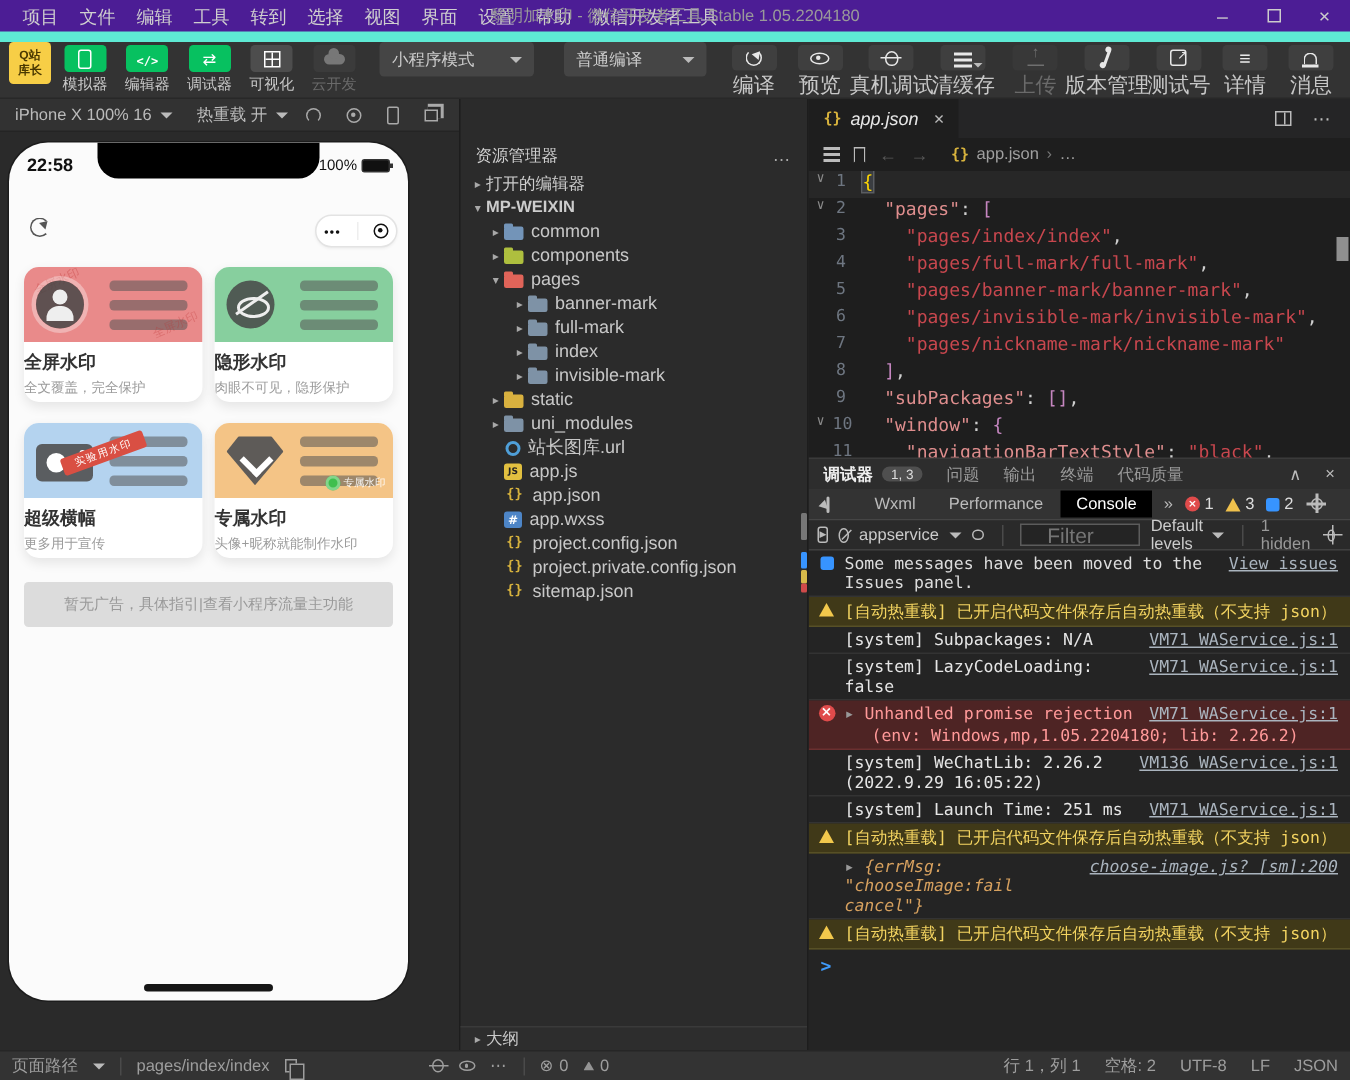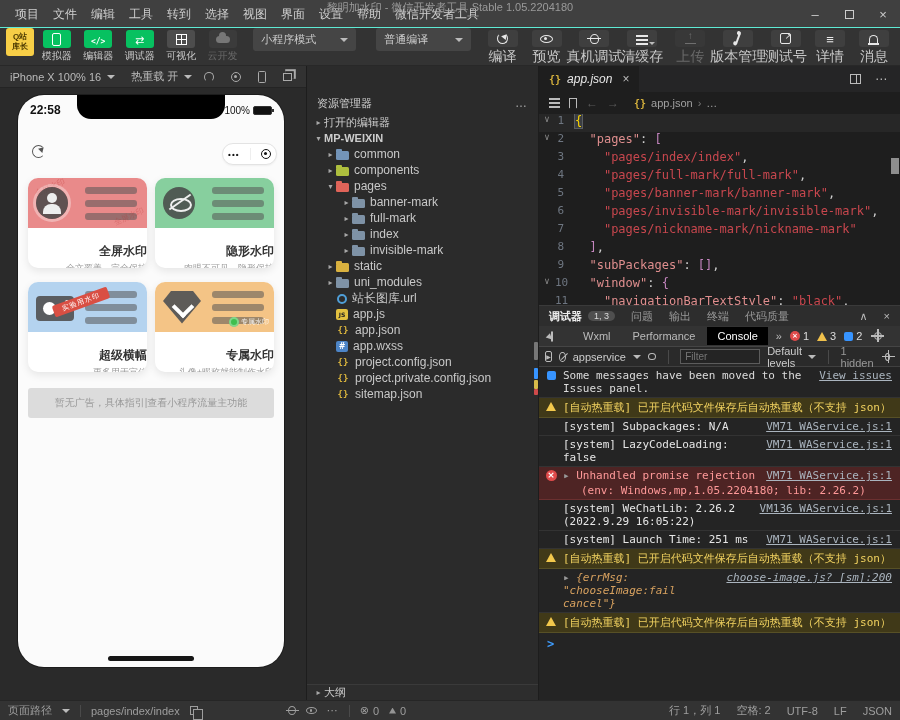--- a/index.html
+++ b/index.html
@@ -1,19 +1,19 @@
 <!DOCTYPE html>
 <html><head>
 <meta charset="utf-8">
 <style>
 *{margin:0;padding:0;box-sizing:border-box}
 html,body{width:900px;height:720px;overflow:hidden;background:#222;font-family:"Liberation Sans","DejaVu Sans",sans-serif;-webkit-font-smoothing:antialiased}
 .app{width:900px;height:720px;display:flex;flex-direction:column}
 
-.titlebar{height:28px;background:#404040;display:flex;position:relative;flex:none;border-bottom:1px solid #5eead4}
+.titlebar{height:28px;background:#4c1d95;display:flex;align-items:center;position:relative;flex:none;border-bottom:7px solid #5eead4}
 .menus{display:flex;gap:0;padding-left:8px}
 .menu-item{color:#cfcfcf;font-size:12px;padding:0 7px;line-height:28px;cursor:default}
 .win-title{position:absolute;left:0;right:0;text-align:center;color:#9a9a9a;font-size:11px;pointer-events:none}
 .win-controls{margin-left:auto;display:flex;height:28px}
 .win-btn{width:34px;display:flex;align-items:center;justify-content:center;color:#ccc;font-size:13px}
 .i-max{width:9px;height:9px;border:1px solid #ccc}
 
 .toolbar{height:38px;background:#333;display:flex;align-items:flex-start;flex:none;border-bottom:1px solid #282828;padding:0 6px;gap:4px}
 .avatar{width:28px;height:28px;background:#f7ce46;border-radius:3px;color:#4a3800;font-weight:bold;font-size:8px;line-height:1.2;display:flex;flex-direction:column;align-items:center;justify-content:center;flex:none}
 .tb-btn{display:flex;flex-direction:column;align-items:center;width:44px;gap:1px;padding-top:2px}
@@ -66,41 +66,41 @@
 .sim{width:306px;background:#2a2a2a;position:relative;flex:none}
 .sim-toolbar{height:22px;background:#323232;border-bottom:1px solid #242424;display:flex;align-items:center;padding:0 10px;gap:4px;font-size:11px;color:#bbb}
 .sim-tb-item{display:flex;align-items:center}
 .sim-icons{margin-left:auto;display:flex;gap:17px;align-items:center;padding-right:4px}
 .i-rotate{width:10px;height:10px;border:1.2px solid #aaa;border-radius:50%;border-bottom-color:transparent}
 .i-record{width:10px;height:10px;border:1.2px solid #aaa;border-radius:50%;position:relative}
 .i-record::after{content:"";position:absolute;left:2.4px;top:2.4px;width:3px;height:3px;border-radius:50%;background:#aaa}
 .i-phone2{width:8px;height:12px;border:1.2px solid #aaa;border-radius:1.5px}
 .i-multi{width:9px;height:8px;border:1.2px solid #aaa;box-shadow:2px -2px 0 -0.2px #2a2a2a,3px -3px 0 0.8px #aaa}
 
-.phone{position:absolute;left:18px;top:29px;width:266px;height:572px;background:#fbfbfb;border-radius:26px;overflow:hidden;box-shadow:0 0 0 1px #1c1c1c}
+.phone{position:absolute;left:6px;top:29px;width:266px;height:572px;background:#fbfbfb;border-radius:26px;overflow:hidden;box-shadow:0 0 0 1px #1c1c1c}
 .notch{position:absolute;left:50%;transform:translateX(-50%);top:0;width:148px;height:24px;background:#000;border-radius:0 0 14px 14px}
 .p-status{position:absolute;top:8px;left:0;right:0;display:flex;justify-content:space-between;padding:0 12px;align-items:center}
 .p-time{font-size:12px;font-weight:bold;color:#111}
 .p-batt{display:flex;align-items:center;gap:3px;font-size:10px;color:#111}
 .batt{width:19px;height:9px;border:1px solid #333;border-radius:2px;background:#111;position:relative}
 .batt::after{content:"";position:absolute;right:-3px;top:2px;width:2px;height:3px;background:#333}
 .p-nav{position:absolute;top:48px;left:0;right:0;height:26px}
 .i-refresh{position:absolute;left:14px;top:2px;width:13px;height:13px;border:1.6px solid #555;border-radius:50%;border-right-color:transparent}
 .i-refresh::after{content:"";position:absolute;right:-2px;top:-2px;border:3px solid transparent;border-bottom:5px solid #555;transform:rotate(45deg)}
 .capsule{position:absolute;right:7px;top:0;width:55px;height:22px;background:#fff;border:1px solid #e3e3e3;border-radius:12px;display:flex;align-items:center;justify-content:space-around;box-shadow:0 1px 2px rgba(0,0,0,.05)}
 .cap-dots{font-size:8px;letter-spacing:1px;color:#111;font-weight:bold}
 .cap-div{width:1px;height:12px;background:#eee}
 .cap-target{width:10px;height:10px;border:1.4px solid #111;border-radius:50%;position:relative}
 .cap-target::after{content:"";position:absolute;left:2.1px;top:2.1px;width:3px;height:3px;background:#111;border-radius:50%}
 
 .cards{position:absolute;left:10px;top:83px;width:246px;display:grid;grid-template-columns:119px 119px;gap:14px 8px}
 .card{background:#fff;border-radius:10px;box-shadow:0 3px 8px rgba(0,0,0,.09);overflow:hidden;height:90px}
 .chead{height:50px;position:relative;display:flex;align-items:center;padding:0 8px;gap:7px;overflow:hidden}
 .t-red{background:#e98a8a}.t-green{background:#87cf9e}.t-blue{background:#b4d3ef}.t-orange{background:#f4c486}
-.cbody{text-align:right;padding-top:15px}
+.cbody{text-align:left;padding-top:5px}
 .ctitle{font-size:12px;font-weight:bold;color:#333}
 .cdesc{font-size:9px;color:#9b9b9b;margin-top:2px;white-space:nowrap}
 .hbars{display:flex;flex-direction:column;gap:6px;margin-left:auto;margin-right:2px}
 .hbars i{width:52px;height:7px;background:rgba(85,85,85,.55);border-radius:3px}
 .cicon{display:none;flex:none}
 .cicon.person{display:block;width:32px;height:32px;background:rgba(70,70,70,.85);border-radius:50%;position:relative;box-shadow:0 0 0 3px rgba(255,255,255,.35)}
 .cicon.person::before{content:"";position:absolute;left:11px;top:6px;width:10px;height:10px;background:#eee;border-radius:50%}
 .cicon.person::after{content:"";position:absolute;left:7px;top:17px;width:18px;height:10px;background:#eee;border-radius:8px 8px 0 0}
 .cicon.eyeoff{display:block;width:32px;height:32px;background:rgba(70,70,70,.85);border-radius:50%;position:relative}
 .cicon.eyeoff::before{content:"";position:absolute;left:7px;top:11px;width:18px;height:10px;border:2px solid #eee;border-radius:50%}
@@ -197,21 +197,21 @@
 .i-gear::after{content:"";position:absolute;top:2px;left:-4px;height:1.5px;width:13px;background:#bbb}
 .i-dots-v{letter-spacing:0;font-size:11px;padding:0 4px}
 .con-bar{height:20px;background:#2a2a2a;border-bottom:1px solid #404040;display:flex;align-items:center;flex:none;font-size:11px;color:#ccc;padding:0 6px;gap:7px}
 .i-run{width:11px;height:11px;border:1.2px solid #bbb;border-radius:2px;color:#bbb;font-size:6px;display:flex;align-items:center;justify-content:center}
 .i-run::before{content:"\25B6"}
 .i-ban{width:10px;height:10px;border:1.3px solid #bbb;border-radius:50%;position:relative}
 .i-ban::after{content:"";position:absolute;left:0px;top:3.5px;width:9px;height:1.3px;background:#bbb;transform:rotate(-45deg)}
 .ctx-select{display:flex;align-items:center;width:120px}
 .ctx-select .sval{flex:1}
 .i-eye-sm{width:11px;height:7px;border:1.2px solid #bbb;border-radius:50%;position:relative}
-.filter-input{width:80px;height:15px;background:#242424;border:1px solid #5c5c5c;color:#ccc;font-size:10px;padding:0 4px;outline:none}
+.filter-input{width:80px;height:15px;background:#242424;border:1px solid #5c5c5c;color:#ccc;font-size:14px;padding:0 17px;outline:none}
 .lvl-select{display:flex;align-items:center;color:#ccc}
 .hidden-lbl{color:#999}
 .console{flex:1;overflow:hidden;display:flex;flex-direction:column}
 .crow{display:flex;align-items:flex-start;padding:2px 8px 2px 6px;border-bottom:1px solid #333;font:11px "DejaVu Sans Mono",monospace;color:#dcdcdc;gap:6px;flex:none}
 .c-icon{width:12px;height:13px;flex:none;display:flex;align-items:center;justify-content:center}
 .c-icon.info::before{content:"";width:9px;height:9px;background:#3794ff;border-radius:2px}
 .c-icon.warn::before{content:"";border-left:5px solid transparent;border-right:5px solid transparent;border-bottom:9px solid #f2c84c}
 .c-icon.error::before{content:"\00d7";width:11px;height:11px;background:#e04b4b;border-radius:50%;color:#fff;font:bold 9px/11px "DejaVu Sans",sans-serif;text-align:center}
 .c-text{flex:1;min-width:0}
 .c-link{color:#aab4be;text-decoration:underline;white-space:nowrap;cursor:pointer}

